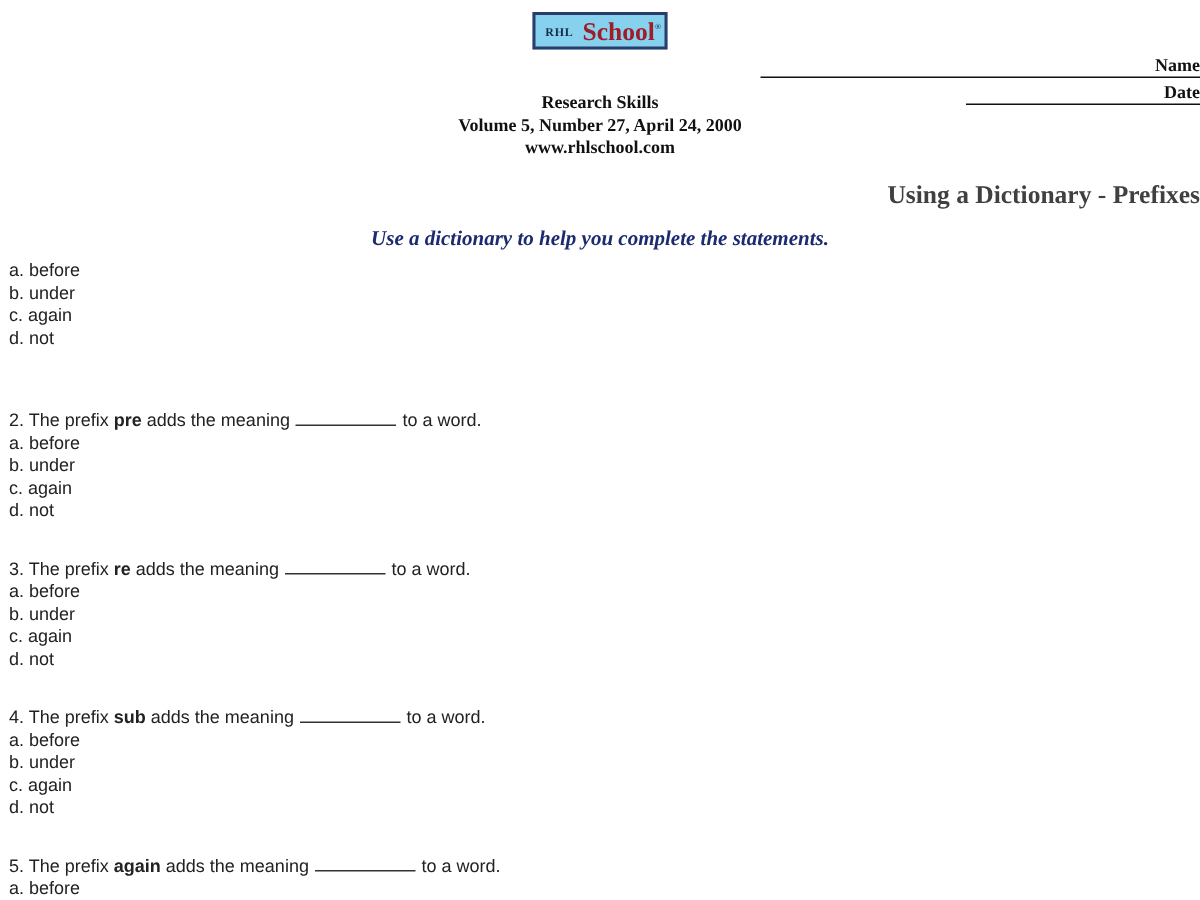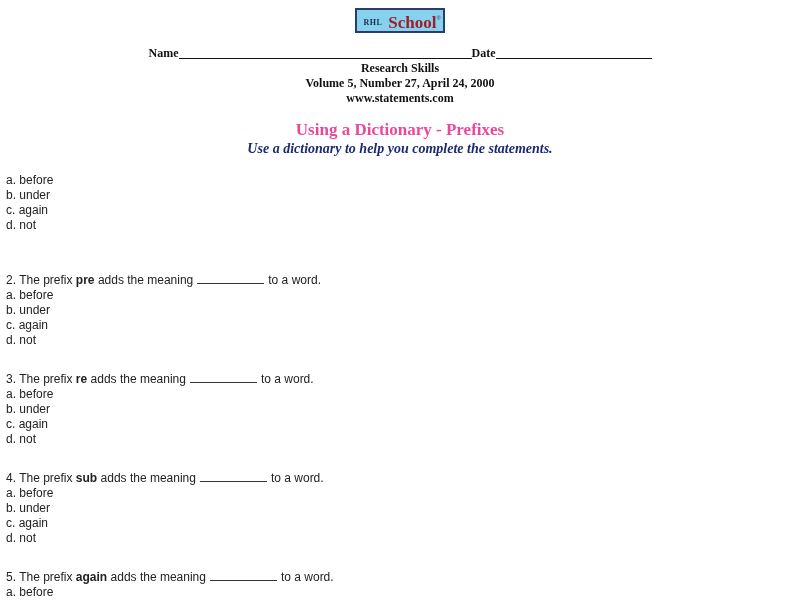--- a/index.html
+++ b/index.html
@@ -70,20 +70,21 @@
     font-weight: bold;
     font-size: 12px;
     color: #111;
   }
   .name-date-line {
     display: flex;
     justify-content: center;
     align-items: flex-end;
     height: 15px;
     line-height: 15px;
+    flex-direction: column;
   }
   .name-label, .date-label {
     font-family: "Liberation Serif", serif;
     font-weight: bold;
     font-size: 12px;
   }
   .blank-line {
     display: inline-block;
     border-bottom: 1px solid #111;
     height: 12px;
@@ -99,30 +100,32 @@
     position: absolute;
     top: 120px;
     left: 0;
     width: 800px;
     text-align: center;
   }
   .main-title {
     font-family: "Liberation Serif", serif;
     font-size: 17px;
     font-weight: bold;
-    color: #ec4899;
+    color: #404040;
     line-height: 20px;
+    text-align: right;
   }
   .subtitle {
     font-family: "Liberation Serif", serif;
     font-size: 14px;
     font-weight: bold;
     font-style: italic;
     color: #1c2a70;
     line-height: 17px;
+    margin-top: 11px;
   }
   .questions {
     position: absolute;
     top: 172px;
     left: 6px;
     width: 780px;
     font-family: "Liberation Sans", sans-serif;
     font-size: 12px;
     color: #222;
   }
@@ -166,21 +169,21 @@
 
   <div class="header">
     <div class="name-date-line">
       <span class="name-label">Name</span>
       <span class="blank-line name-blank"></span>
       <span class="date-label">Date</span>
       <span class="blank-line date-blank"></span>
     </div>
     <div class="header-line">Research Skills</div>
     <div class="header-line">Volume 5, Number 27, April 24, 2000</div>
-    <div class="header-line">www.statements.com</div>
+    <div class="header-line">www.rhlschool.com</div>
   </div>
 
   <div class="title-block">
     <div class="main-title">Using a Dictionary - Prefixes</div>
     <div class="subtitle">Use a dictionary to help you complete the statements.</div>
   </div>
 
   <div class="questions">
 
     <div class="question">

